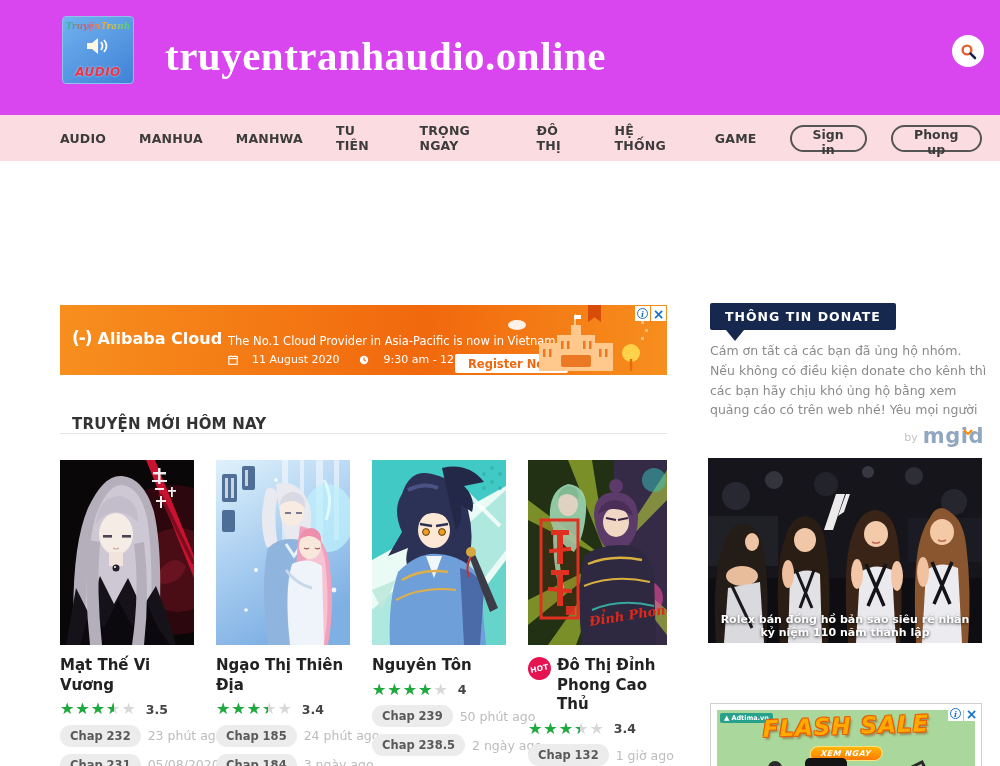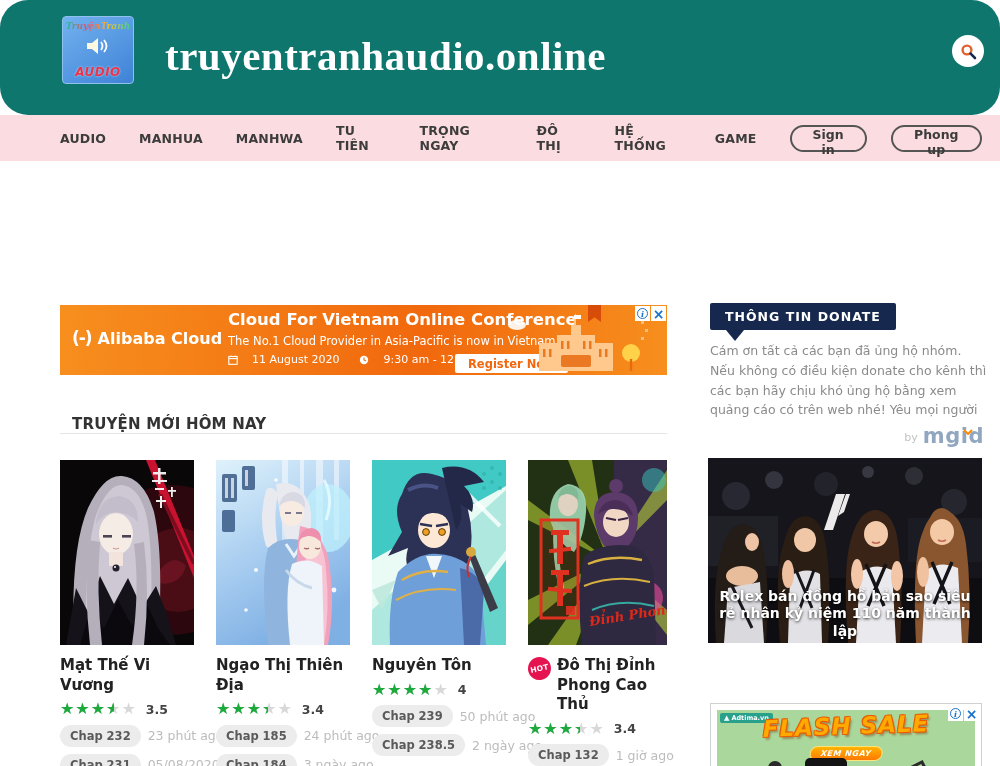--- a/index.html
+++ b/index.html
@@ -2,21 +2,21 @@
 <html><head>
 <meta charset="utf-8">
 <style>
   html,body{margin:0;padding:0;}
   body{
     width:1000px;height:766px;overflow:hidden;position:relative;
     background:#ffffff;font-family:"DejaVu Sans","Liberation Sans",sans-serif;
     -webkit-font-smoothing:antialiased;
   }
   
-  .hdr{position:absolute;left:0;top:0;width:1000px;height:115px;background:#0f766e;border-radius:28px;}
+  .hdr{position:absolute;left:0;top:0;width:1000px;height:115px;background:#d946ef;}
   .logo{position:absolute;left:62px;top:16px;width:72px;height:68px;border-radius:4px;
     background:linear-gradient(145deg,#72b2ef,#3f82d6);border:1px solid #8fc0ee;
     display:flex;flex-direction:column;align-items:center;justify-content:space-between;
     padding:4px 2px;box-sizing:border-box;cursor:pointer;}
   .logo-script{font-family:"DejaVu Serif","Liberation Serif",serif;font-style:italic;font-weight:bold;
     font-size:9px;line-height:10px;white-space:nowrap;
     background:linear-gradient(90deg,#20c0a0,#e8486a,#f0c030,#3fd08b);
     -webkit-background-clip:text;background-clip:text;color:transparent;}
   .logo-audio{font-style:italic;font-weight:900;font-size:12px;color:#e8334a;
     text-shadow:0 0 2px rgba(255,255,255,.75);letter-spacing:.5px;}
@@ -88,21 +88,21 @@
   .ribbon::after{content:"";position:absolute;left:16px;top:100%;width:0;height:0;
     border-left:9px solid transparent;border-right:9px solid transparent;border-top:11px solid #16284e;}
   .donate-text{position:absolute;left:710px;top:341px;width:278px;margin:0;font-size:12.5px;
     color:#8a8a8a;line-height:1.58;}
   .mgid{position:absolute;left:710px;top:424px;width:274px;text-align:right;cursor:pointer;}
   .mgid-by{font-size:11px;color:#c2c2c2;margin-right:5px;vertical-align:2px;}
   .mgid-brand{font-size:21px;font-weight:bold;color:#91a6bf;letter-spacing:.5px;position:relative;}
   .mgid-caron{position:absolute;right:11px;top:-4px;width:10px;height:6px;}
   .native-ad{position:absolute;left:708px;top:458px;width:274px;height:185px;overflow:hidden;cursor:pointer;}
   .native-caption{position:absolute;left:0;bottom:3px;width:100%;text-align:center;color:#ffffff;
-    font-size:14px;font-weight:bold;line-height:1.25;text-shadow:0 1px 3px rgba(0,0,0,.8);
+    font-size:11px;font-weight:bold;line-height:1.25;text-shadow:0 1px 3px rgba(0,0,0,.8);
     padding:0 6px;box-sizing:border-box;}
   
   .flash-ad{position:absolute;left:710px;top:703px;width:272px;height:110px;background:#ffffff;
     border:1px solid #d0d0d0;box-sizing:border-box;cursor:pointer;}
   .flash-inner{position:absolute;left:6px;top:6px;right:6px;bottom:4px;background:#aad79b;overflow:hidden;}
   .flash-badge{position:absolute;left:3px;top:3px;background:#27a08c;border-radius:2px;color:#ffffff;
     font-size:6.5px;font-weight:bold;padding:1px 4px;display:flex;align-items:center;gap:2px;}
   .flash-title{position:absolute;left:0;top:3px;width:100%;text-align:center;font-size:23px;
     font-weight:900;font-style:italic;color:#ffaa00;letter-spacing:1px;
     text-shadow:1px 1px 0 #e85d04,-1px 1px 0 #e85d04,1px -1px 0 #e85d04,-1px -1px 0 #e85d04,2px 3px 2px rgba(120,40,0,.4);
@@ -153,21 +153,20 @@
     <button class="pill-btn">Sign in</button>
     <button class="pill-btn">Phong up</button>
   </div>
 </nav>
 
 <div class="banner">
   <div class="ali-logo">
     <span class="ali-mark">(-)</span>
     <span>Alibaba Cloud</span>
   </div>
-  <div class="banner-title">Cloud For Vietnam Online Conference</div>
   <div class="banner-sub">The No.1 Cloud Provider in Asia-Pacific is now in Vietnam</div>
   <div class="banner-row">
     <span style="display:flex;">
       <svg width="10" height="10" viewBox="0 0 10 10">
           <rect x="0.8" y="1.5" width="8.4" height="7.8" fill="none" stroke="#fff" stroke-width="1.1"></rect>
           <line x1="0.8" y1="3.6" x2="9.2" y2="3.6" stroke="#fff" stroke-width="1.1"></line>
           <line x1="3" y1="0.4" x2="3" y2="2" stroke="#fff" stroke-width="1.1"></line>
           <line x1="7" y1="0.4" x2="7" y2="2" stroke="#fff" stroke-width="1.1"></line>
         </svg>
     </span>

